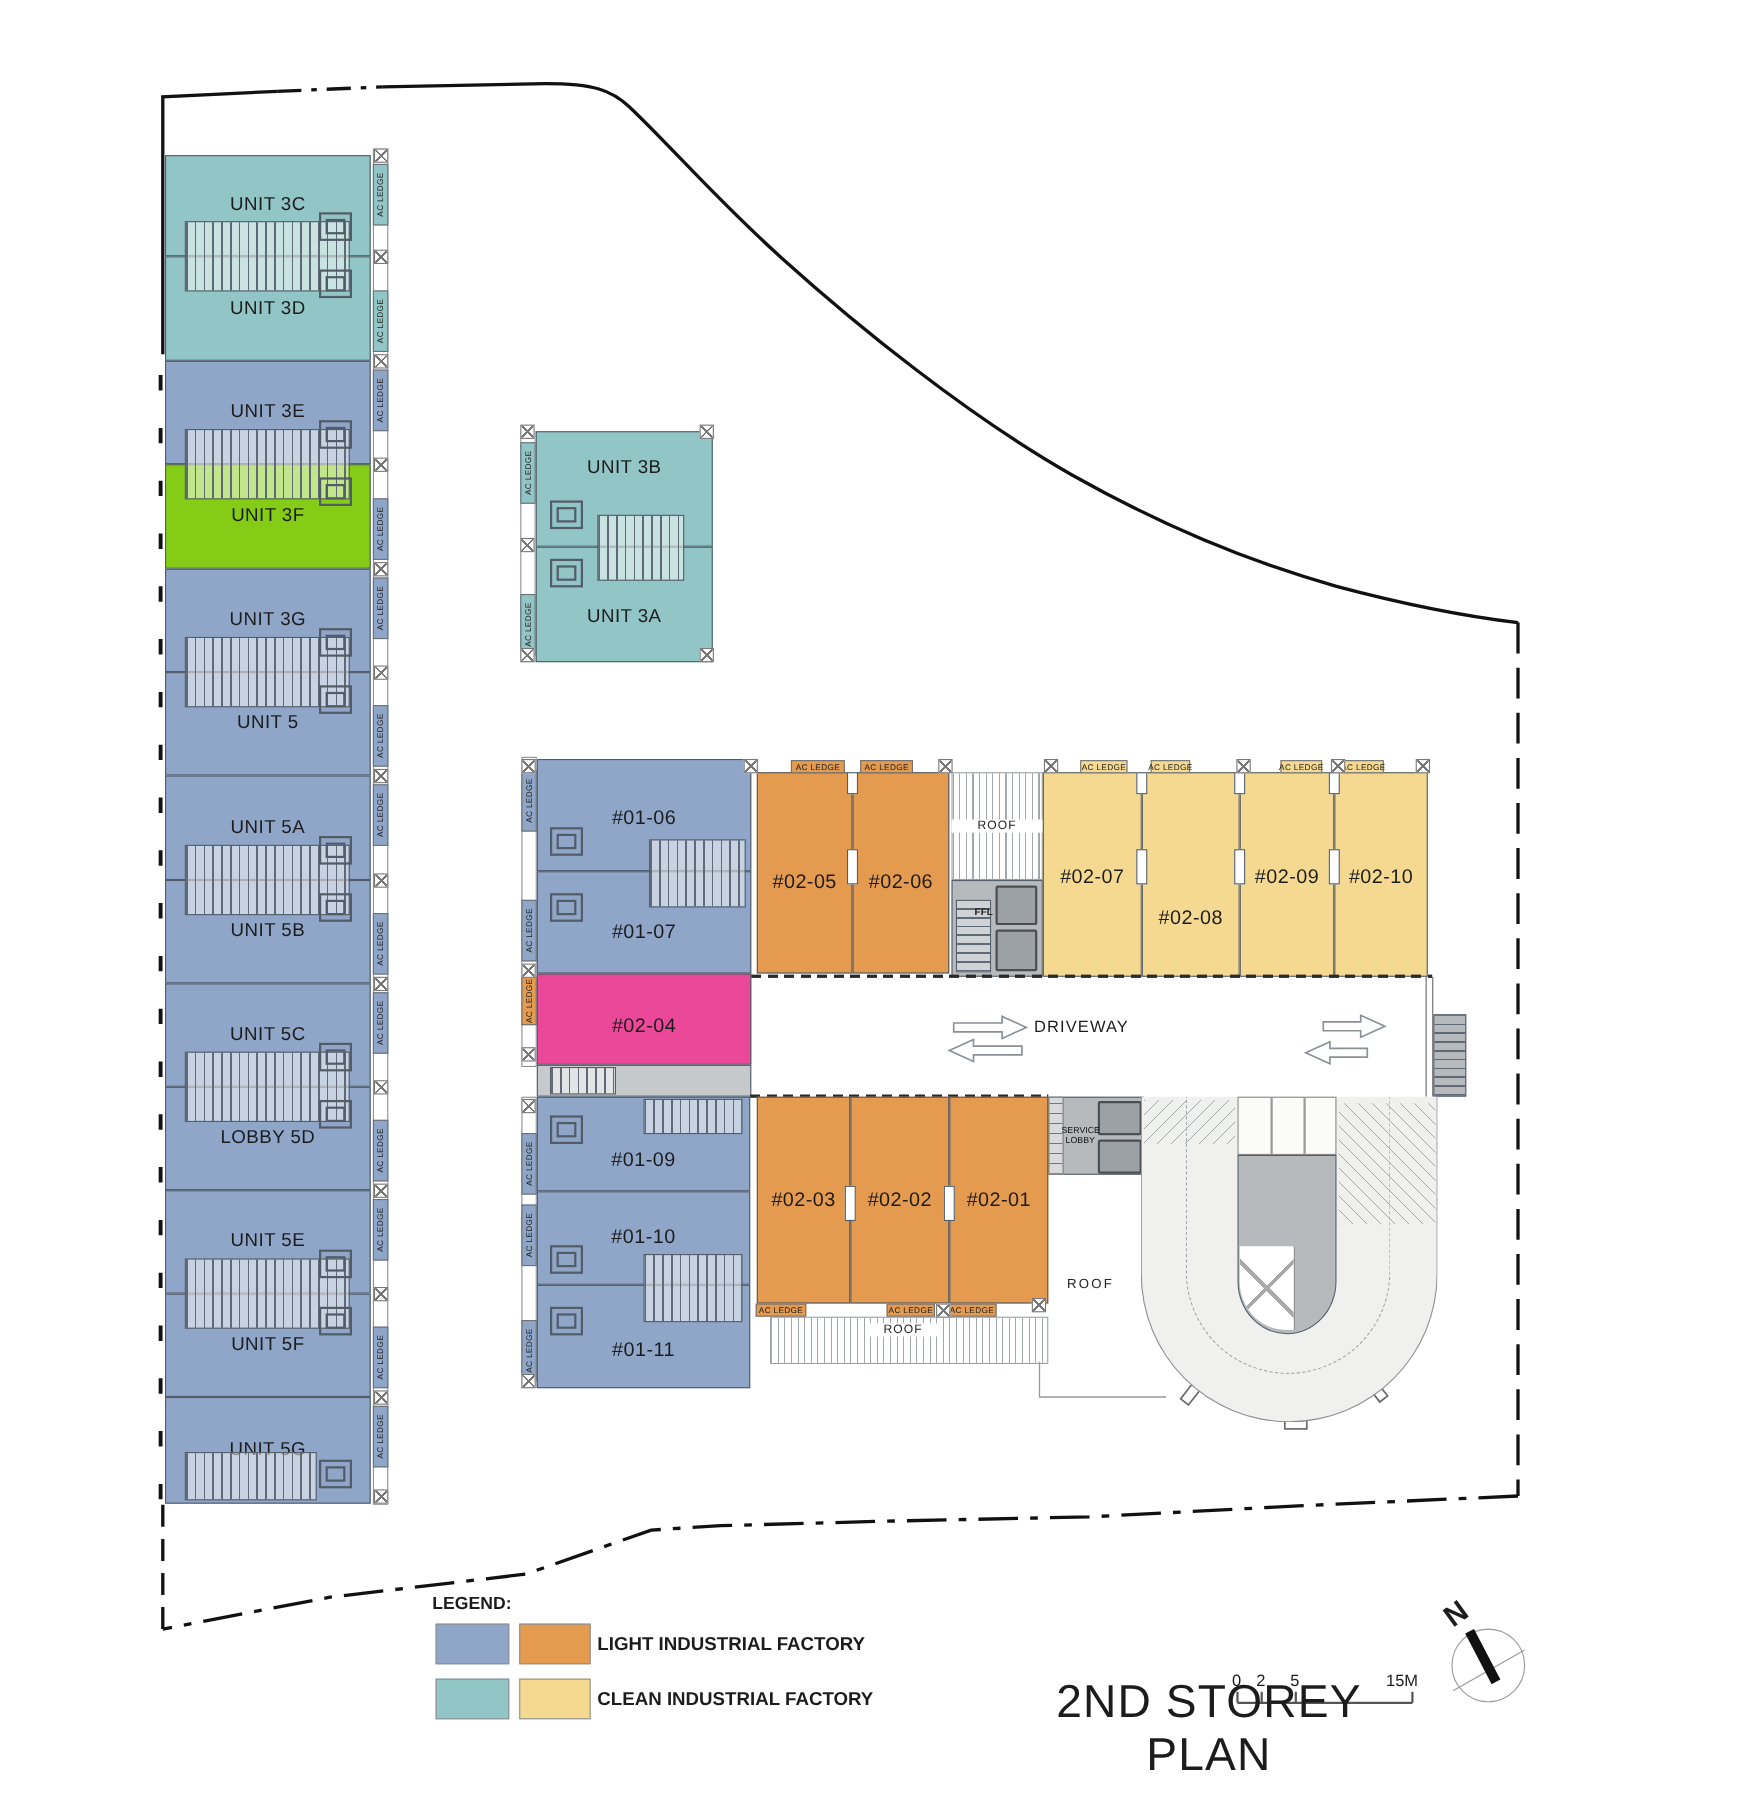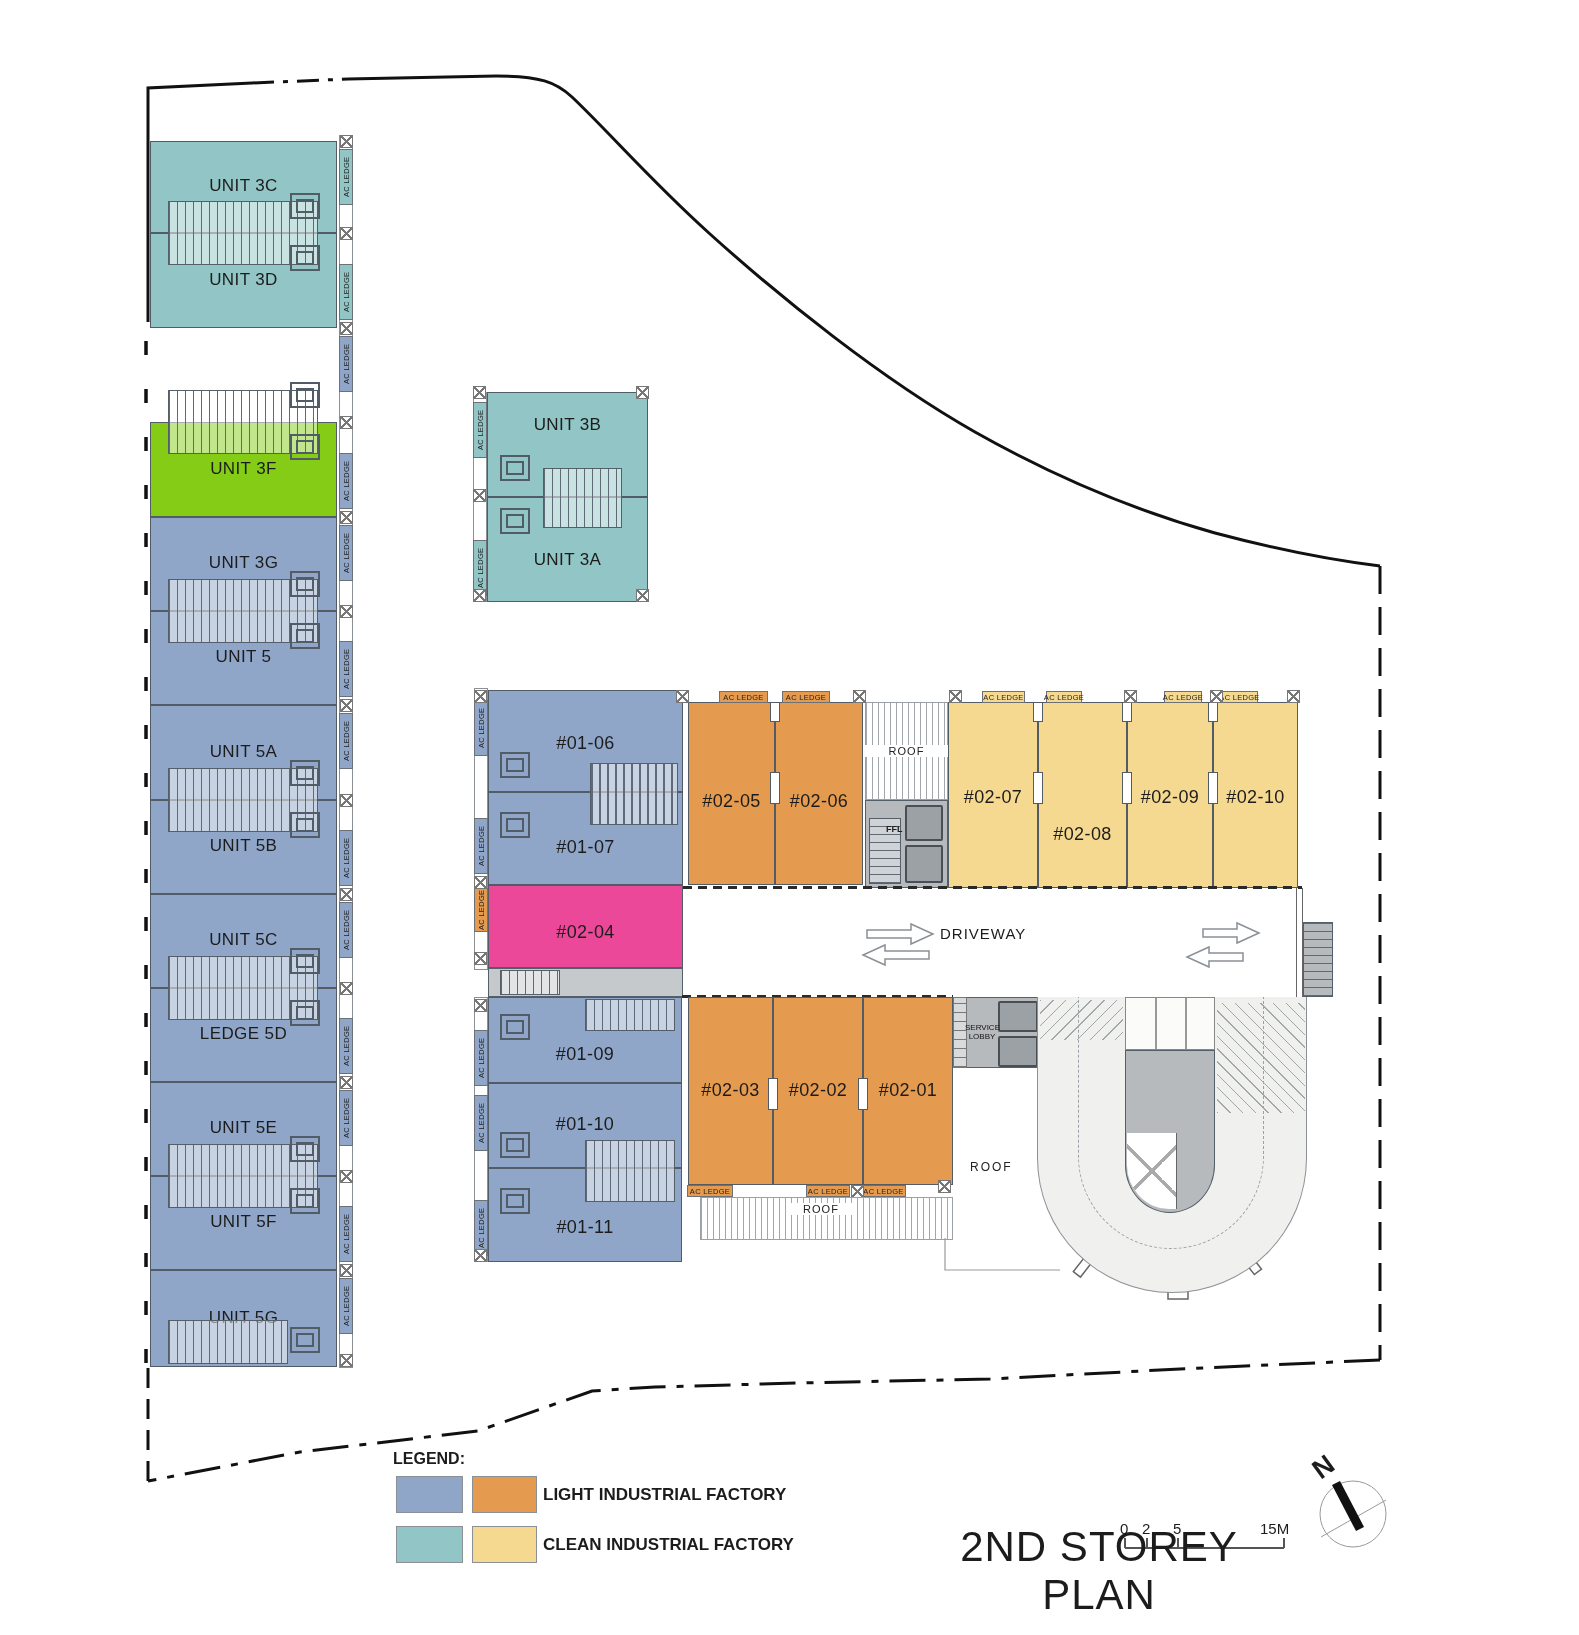--- a/index.html
+++ b/index.html
@@ -80,40 +80,43 @@
       <line x1="1360" y1="1529" x2="1336" y2="1483" stroke="#111" stroke-width="9"></line>
     </g>
   </svg>
 
   <div class="unit" style="left:150px;top:141px;width:187px;height:92px;background:#92C5C6;">
       <span class="ulab">UNIT 3C</span>
     </div>
   <div class="unit" style="left:150px;top:233px;width:187px;height:95px;background:#92C5C6;">
       <span class="ulab">UNIT 3D</span>
     </div>
+  <div class="unit" style="left:150px;top:328px;width:187px;height:94px;background:#8FA6C8;">
+      <span class="ulab">UNIT 3E</span>
+    </div>
   <div class="unit" style="left:150px;top:422px;width:187px;height:95px;background:#84cc16;">
       <span class="ulab">UNIT 3F</span>
     </div>
   <div class="unit" style="left:150px;top:517px;width:187px;height:94px;background:#8FA6C8;">
       <span class="ulab">UNIT 3G</span>
     </div>
   <div class="unit" style="left:150px;top:611px;width:187px;height:94px;background:#8FA6C8;">
       <span class="ulab">UNIT 5</span>
     </div>
   <div class="unit" style="left:150px;top:705px;width:187px;height:95px;background:#8FA6C8;">
       <span class="ulab">UNIT 5A</span>
     </div>
   <div class="unit" style="left:150px;top:800px;width:187px;height:94px;background:#8FA6C8;">
       <span class="ulab">UNIT 5B</span>
     </div>
   <div class="unit" style="left:150px;top:894px;width:187px;height:94px;background:#8FA6C8;">
       <span class="ulab">UNIT 5C</span>
     </div>
   <div class="unit" style="left:150px;top:988px;width:187px;height:94px;background:#8FA6C8;">
-      <span class="ulab">LEDGE 5D</span>
+      <span class="ulab">LOBBY 5D</span>
     </div>
   <div class="unit" style="left:150px;top:1082px;width:187px;height:94px;background:#8FA6C8;">
       <span class="ulab">UNIT 5E</span>
     </div>
   <div class="unit" style="left:150px;top:1176px;width:187px;height:94px;background:#8FA6C8;">
       <span class="ulab">UNIT 5F</span>
     </div>
   <div class="unit" style="left:150px;top:1270px;width:187px;height:97px;background:#8FA6C8;">
       <span class="ulab">UNIT 5G</span>
     </div>

